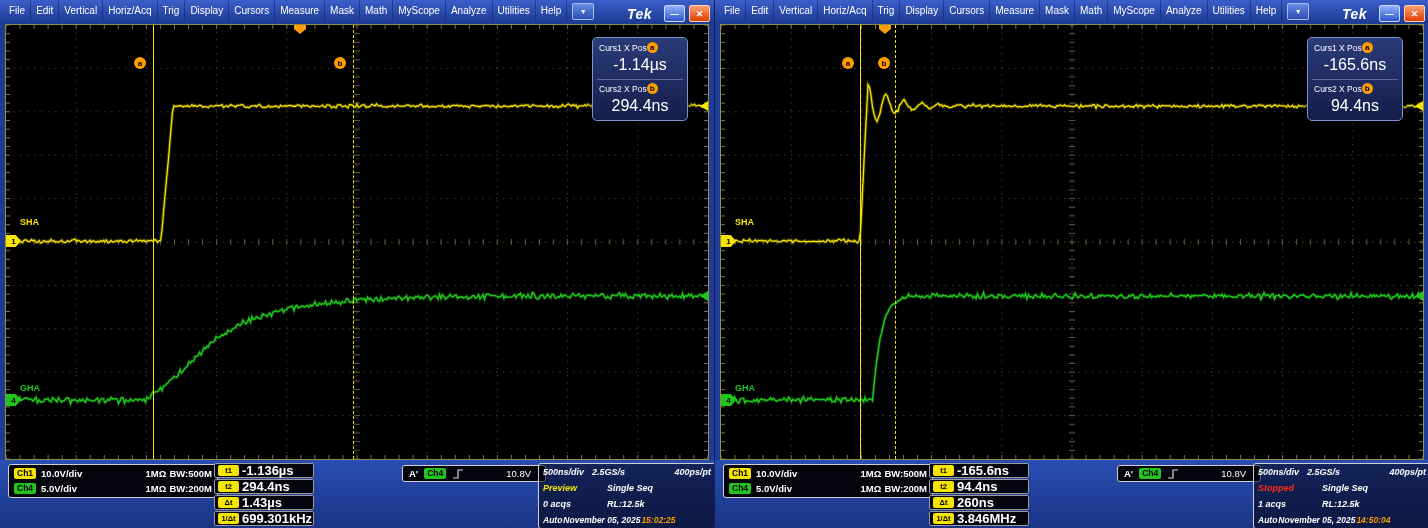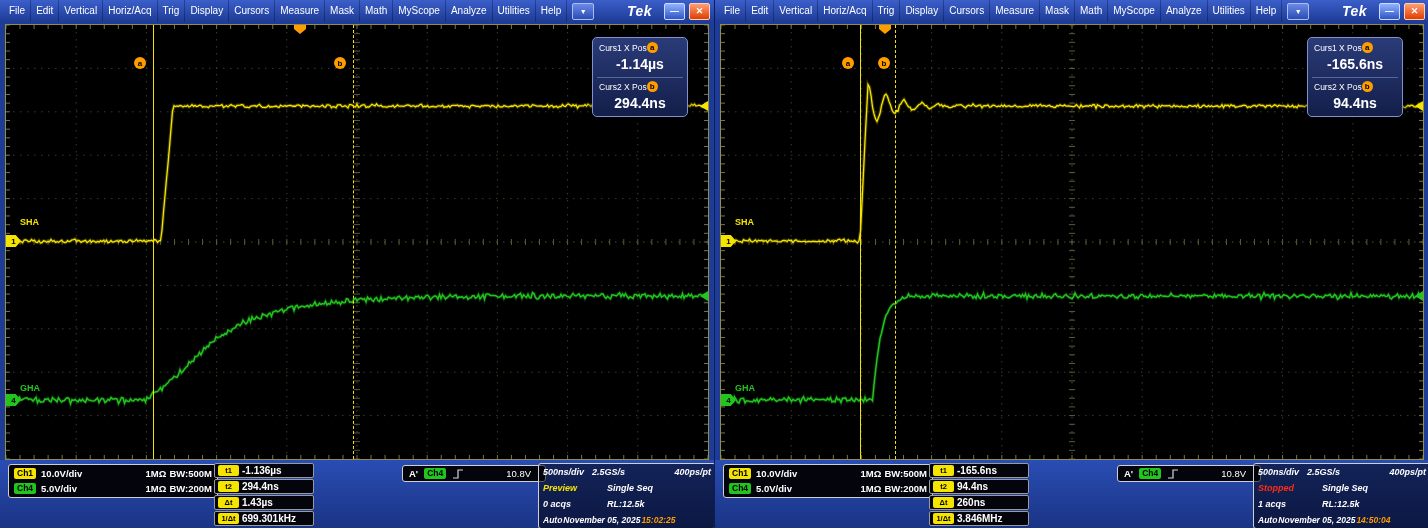--- a/index.html
+++ b/index.html
@@ -1,21 +1,21 @@
 <!DOCTYPE html>
 <html><head>
 <meta charset="utf-8">
 <style>
   html,body{margin:0;padding:0;background:#000;}
   body{width:1428px;height:528px;display:flex;font-family:"Liberation Sans",sans-serif;-webkit-font-smoothing:antialiased;}
   .scope-window{position:relative;width:714px;height:528px;background:#1e3c96;overflow:hidden;flex:0 0 714px;}
   .scope-window + .scope-window{border-left:1px solid #0a1e5a;}
 
   
-  .menu-bar{position:absolute;top:0;left:0;right:0;height:22px;background:linear-gradient(#3b5ec9,#1e3c96);display:flex;align-items:center;justify-content:space-between;padding:0 4px;box-sizing:border-box;}
+  .menu-bar{position:absolute;top:0;left:0;right:0;height:22px;background:linear-gradient(#3b5ec9,#1e3c96);display:flex;align-items:flex-end;justify-content:space-between;padding:0 4px;box-sizing:border-box;}
   .menu-items{display:flex;align-items:center;height:100%;}
   .menu-item{color:#fff;font-size:10px;padding:0 5px;line-height:22px;border-right:1px solid rgba(0,0,30,.3);white-space:nowrap;cursor:default;}
   .menu-dd{width:20px;height:15px;margin-left:5px;background:linear-gradient(#6c8ae6,#2a4cb4);border:1px solid #a9bdf5;border-radius:2px;color:#fff;font-size:7px;display:flex;align-items:center;justify-content:center;}
   .menu-right{display:flex;align-items:center;gap:4px;}
   .tek-logo{color:#fff;font-weight:bold;font-style:italic;font-size:14px;margin-right:8px;letter-spacing:.5px;}
   .win-btn{width:19px;height:15px;border-radius:2px;color:#fff;font-size:9px;font-weight:bold;display:flex;align-items:center;justify-content:center;}
   .win-btn.min{background:linear-gradient(#8fb3ff,#2f55c8);border:1px solid #cdd9ff;}
   .win-btn.close{background:linear-gradient(#ff9e72,#dd3f00);border:1px solid #ffd0b8;}
 
   
@@ -32,35 +32,35 @@
   .edge-arrow.ch1{border-right:8px solid #f5e400;}
   .edge-arrow.ch4{border-right:8px solid #22c51e;}
   .trace-label{position:absolute;font-size:9px;font-weight:bold;}
   .trace-label.ch1{color:#f5e400;left:14px;top:192px;}
   .trace-label.ch4{color:#22c51e;left:14px;top:358px;}
 
   .cursor-readout{position:absolute;right:20px;top:12px;width:94px;background:linear-gradient(#2a3b78,#131e49);border:1px solid #7f92cc;border-radius:5px;padding:3px 0 2px;box-shadow:0 0 8px rgba(0,0,0,.7);}
   .cr-row{padding:1px 6px;}
   .cr-label{display:flex;justify-content:flex-start;align-items:center;color:#fff;font-size:8.5px;}
   .cr-badge{width:11px;height:11px;border-radius:50%;background:#ff9d00;color:#000;font-size:8px;font-weight:bold;display:flex;align-items:center;justify-content:center;flex:0 0 11px;}
-  .cr-value{color:#fff;font-size:14px;font-weight:bold;text-align:center;padding:3px 0 2px;}
+  .cr-value{color:#fff;font-size:16px;font-weight:normal;text-align:center;padding:3px 0 2px;}
   .cr-divider{height:1px;background:#53689f;margin:2px 4px;}
 
   
   .status-bar{position:absolute;left:0;top:460px;width:714px;height:80px;background:linear-gradient(#2a4db4,#17307c);}
   .ch-box{position:absolute;left:8px;top:4px;width:198px;height:30px;background:#04040c;border:1px solid #cfcfcf;border-radius:3px;padding:1px 5px;display:flex;flex-direction:column;justify-content:space-around;box-sizing:content-box;}
   .ch-row{display:flex;align-items:center;gap:5px;color:#fff;font-size:9.5px;font-weight:bold;}
   .ch-imp{margin-left:auto;display:flex;gap:3px;}
   .badge{border-radius:2px;padding:0 3px;font-size:8.5px;font-weight:bold;color:#000;height:11px;line-height:11px;white-space:nowrap;}
   .badge.ch1{background:#f5e400;}
   .badge.ch4{background:#22c51e;}
   .badge.meas{background:#f5e400;font-size:7.5px;min-width:15px;text-align:center;}
   .meas-col{position:absolute;left:214px;top:3px;display:flex;flex-direction:column;gap:1px;}
   .meas-row{width:92px;height:13px;background:#04040c;border:1px solid #9a9a9a;border-radius:2px;display:flex;align-items:center;gap:3px;padding:0 3px;}
-  .meas-val{color:#fff;font-size:10px;font-weight:bold;white-space:nowrap;}
+  .meas-val{color:#fff;font-size:13px;font-weight:bold;white-space:nowrap;}
   .trig-box{position:absolute;left:402px;top:5px;width:130px;height:15px;border:1px solid #cfcfcf;border-radius:3px;background:#04040c;display:flex;align-items:center;gap:6px;padding:0 6px;}
   .trig-a{color:#fff;font-size:9.5px;font-weight:bold;}
   .trig-level{color:#fff;font-size:9.5px;font-weight:normal;margin-left:36px;}
   .acq-box{position:absolute;left:538px;top:3px;width:168px;height:58px;border:1px solid #cfcfcf;border-radius:3px;background:rgba(2,2,14,.55);display:flex;flex-direction:column;justify-content:space-between;padding:3px 4px;box-sizing:content-box;font-style:italic;}
   .acq-row{display:flex;align-items:center;color:#fff;font-size:9px;font-weight:bold;white-space:nowrap;}
   .acq-row .ml{margin-left:8px;}
   .acq-row .mla{margin-left:auto;}
   .acq-state{flex:0 0 56px;}
   .acq-row.small{font-size:8.5px;gap:1px;}
 </style>

